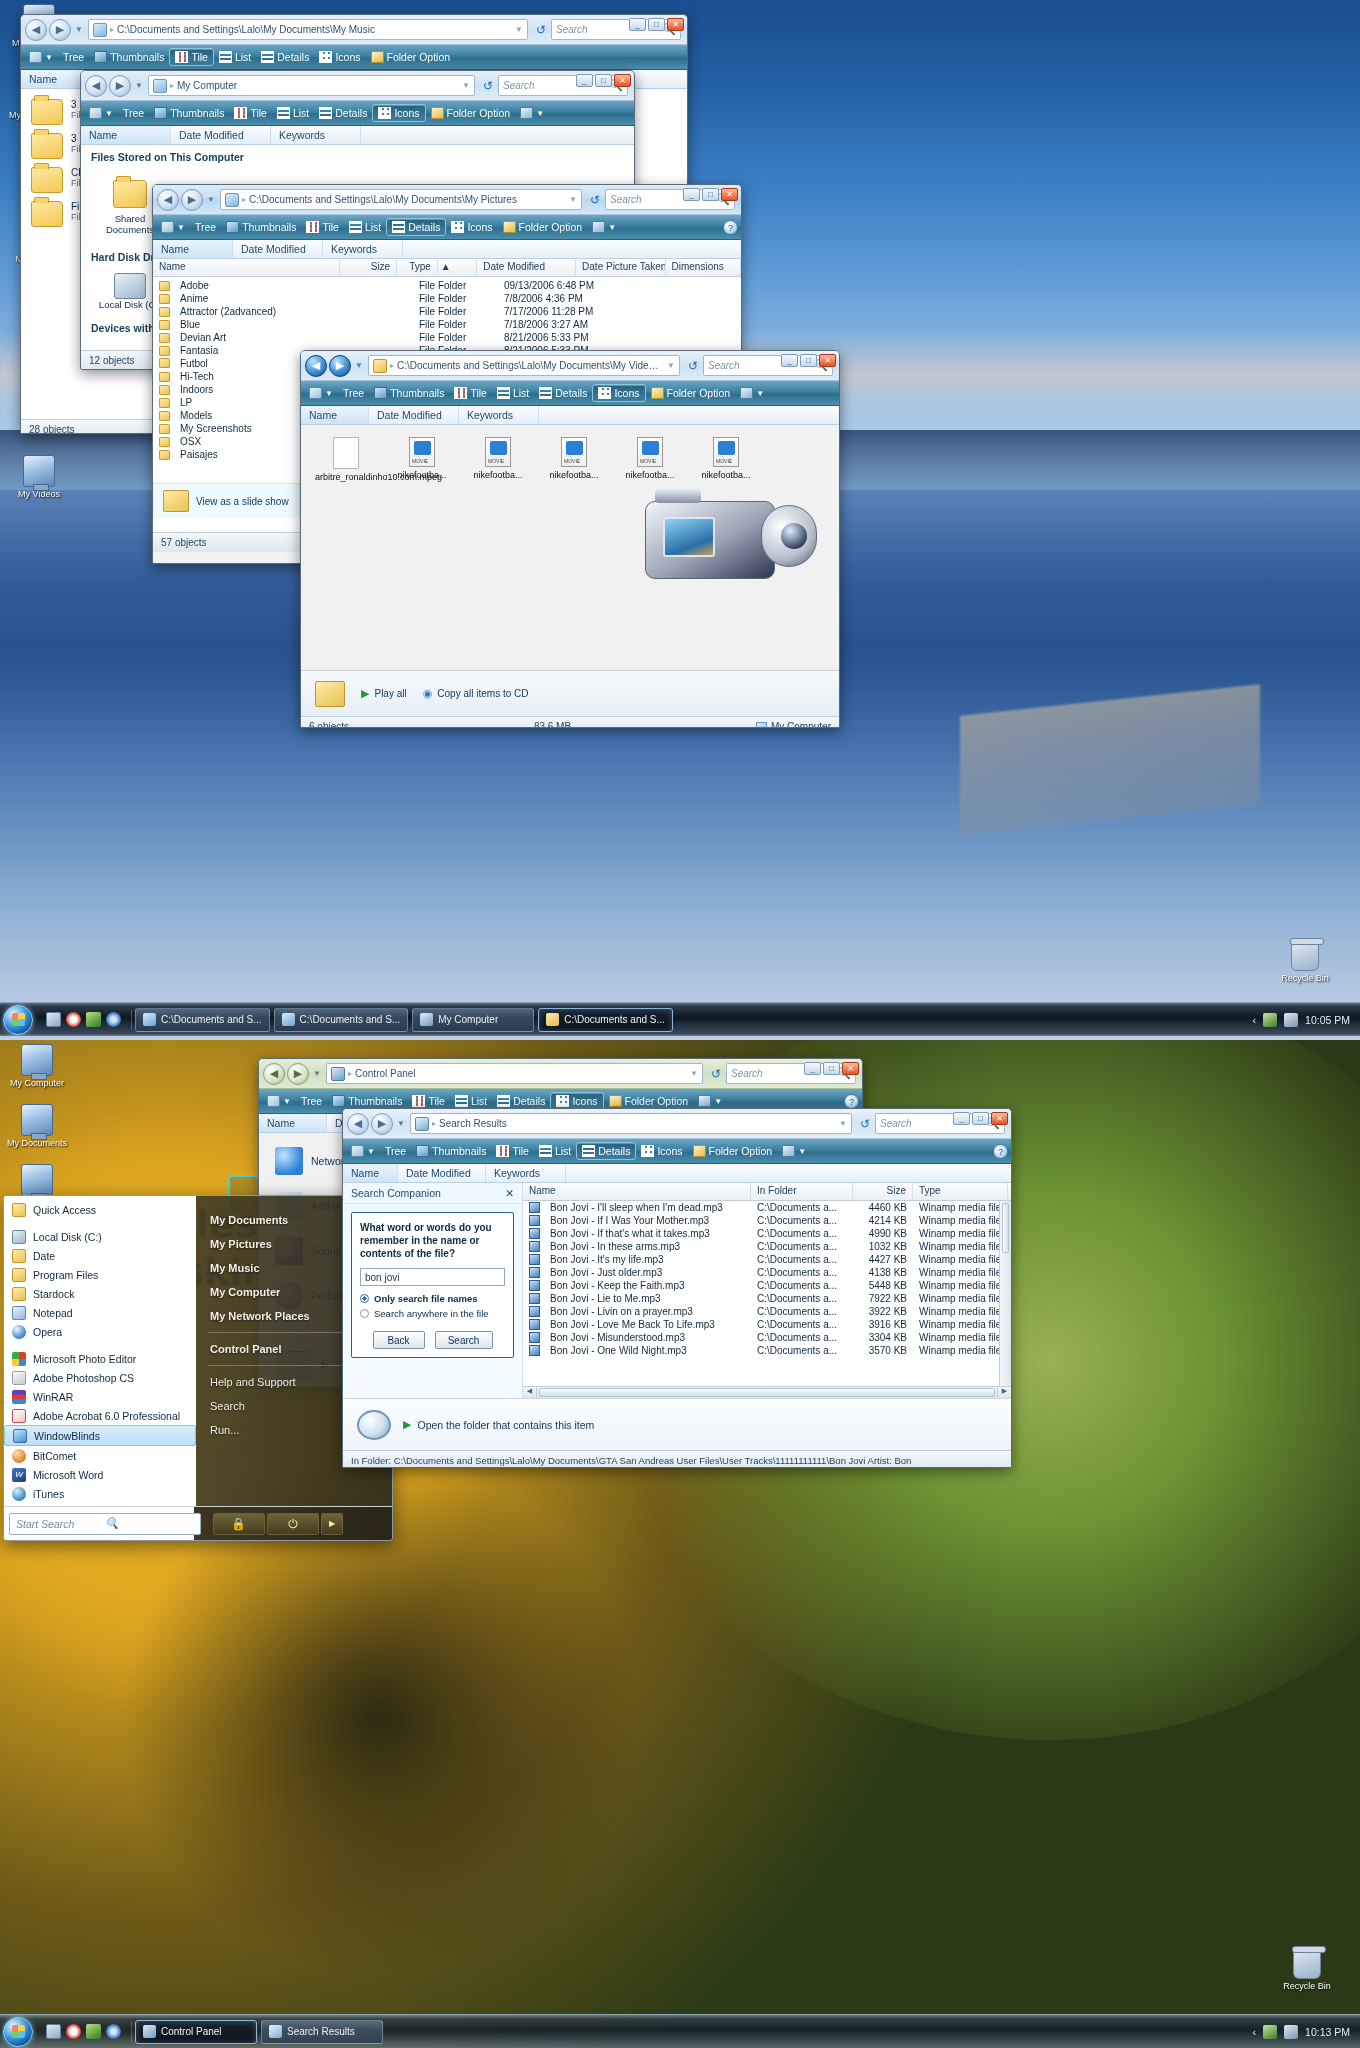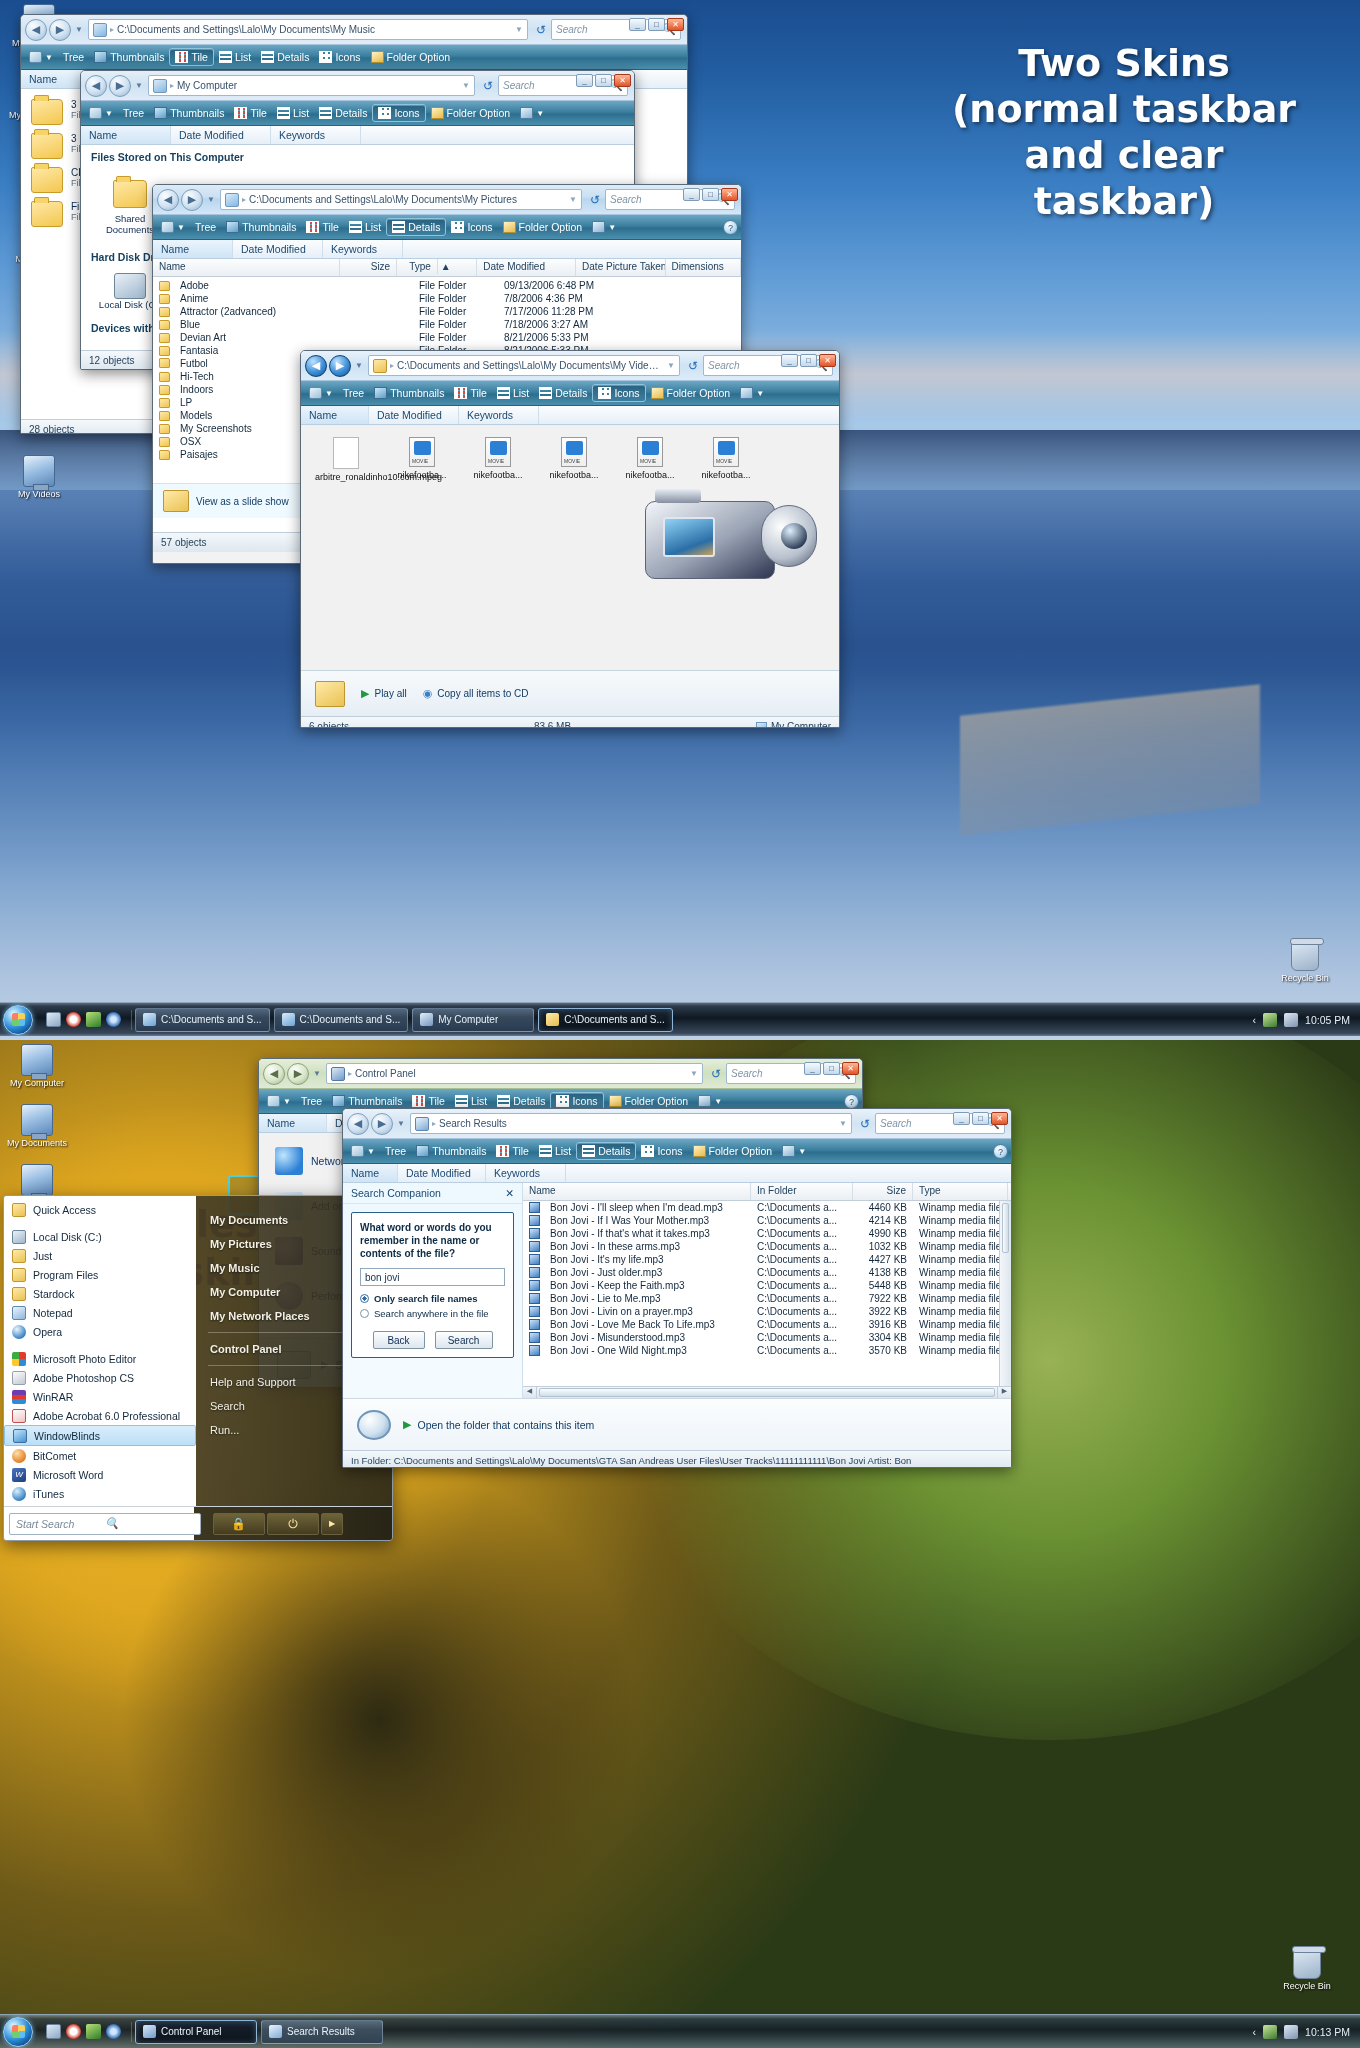--- a/index.html
+++ b/index.html
@@ -253,26 +253,20 @@
     </div>
     <div class="dicon" style="left:6px;top:455px;">
       <div class="mon"></div>
       <span>My Videos</span>
     </div>
     <div class="dicon" style="left:1272px;top:940px;">
       <div class="bin"></div>
       <span>Recycle Bin</span>
     </div>
 
-    <div class="callout-top">
-      <div>Two Skins</div>
-      <div>(normal taskbar</div>
-      <div>and clear</div>
-      <div>taskbar)</div>
-    </div>
 
     <div class="win clear" style="left:20px;top:14px;width:668px;height:420px;">
       <div class="glassbar">
         <div class="navbtn">◀</div>
         <div class="navbtn">▶</div>
         <div class="drop-caret">▼</div>
         <div class="addr">
           <div class="ai"></div>
           <span class="acar">▸</span>
           <span class="atxt">C:\Documents and Settings\Lalo\My Documents\My Music</span>
@@ -1236,21 +1230,21 @@
           <i class="sm-ic" style="background:linear-gradient(150deg,#ffeaa9,#e9c252);border:1px solid #bf9530"></i>
           <span>Quick Access</span>
         </div>
         <div class="sm-div"></div>
         <div class="sm-item">
             <i class="sm-ic" style="background:linear-gradient(150deg,#e9f1f8,#9eb6cc);border:1px solid #6c8599"></i>
             <span>Local Disk (C:)</span>
           </div>
         <div class="sm-item">
             <i class="sm-ic" style="background:linear-gradient(150deg,#ffeaa9,#e9c252);border:1px solid #bf9530"></i>
-            <span>Just</span>
+            <span>Date</span>
           </div>
         <div class="sm-item">
             <i class="sm-ic" style="background:linear-gradient(150deg,#ffeaa9,#e9c252);border:1px solid #bf9530"></i>
             <span>Program Files</span>
           </div>
         <div class="sm-item">
             <i class="sm-ic" style="background:linear-gradient(150deg,#ffeaa9,#e9c252);border:1px solid #bf9530"></i>
             <span>Stardock</span>
           </div>
         <div class="sm-item">

